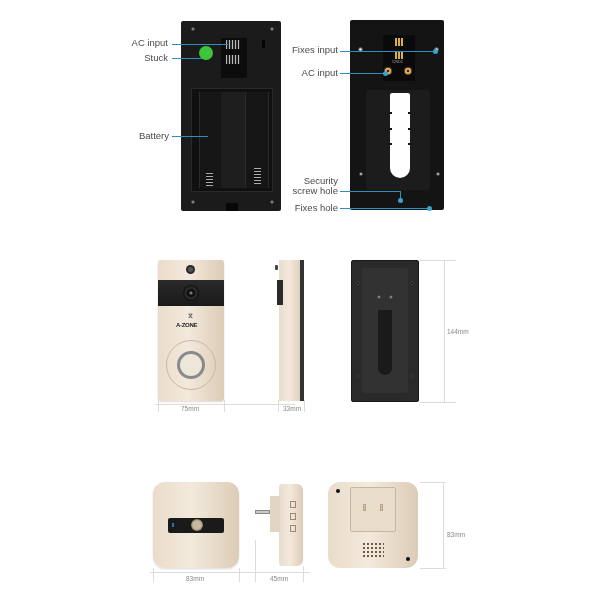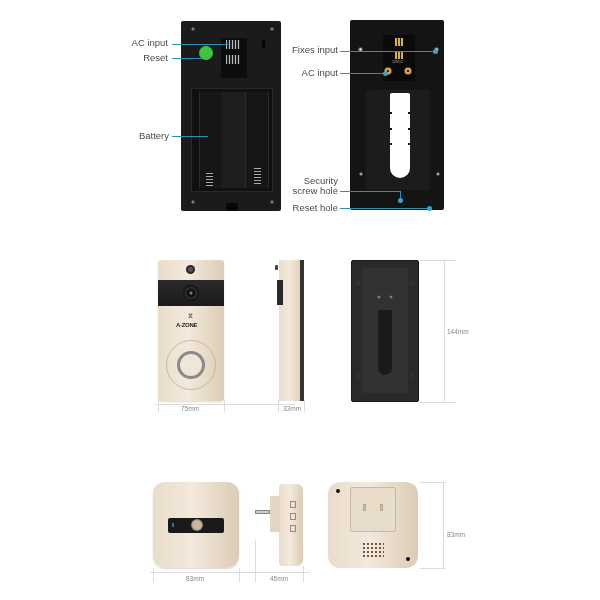--- a/index.html
+++ b/index.html
@@ -37,21 +37,21 @@
   <div class="abs" style="left:191px;top:88px;width:82px;height:104px;background:#101010;border:1px solid #2a2a2a;"></div>
   <div class="abs" style="left:199px;top:92px;width:24px;height:96px;background:#161616;border-left:1px solid #2b2b2b;border-right:1px solid #2b2b2b;"></div>
   <div class="abs" style="left:221px;top:92px;width:24px;height:96px;background:#1e1e1e;"></div>
   <div class="abs" style="left:245px;top:92px;width:24px;height:96px;background:#161616;border-left:1px solid #2b2b2b;border-right:1px solid #2b2b2b;"></div>
   <div class="abs" style="left:206px;top:172px;width:7px;height:14px;background:repeating-linear-gradient(0deg,#aaa 0 1px,#111 1px 3px);"></div>
   <div class="abs" style="left:254px;top:168px;width:7px;height:16px;background:repeating-linear-gradient(0deg,#aaa 0 1px,#111 1px 3px);"></div>
   <div class="abs" style="left:226px;top:203px;width:12px;height:8px;background:#080808;"></div>
 
   <div class="lbl" style="right:432px;top:38px;">AC input</div>
   <div class="lead" style="left:172px;top:44px;width:56px;"></div>
-  <div class="lbl" style="right:432px;top:53px;">Reset</div>
+  <div class="lbl" style="right:432px;top:53px;">Stuck</div>
   <div class="lead" style="left:172px;top:58px;width:30px;"></div>
   <div class="lbl" style="right:431px;top:131px;">Battery</div>
   <div class="lead" style="left:172px;top:136px;width:36px;"></div>
 </div>
 
 <div>
   <div class="plate" style="left:350px;top:20px;width:94px;height:190px;background:#141414;"></div>
   <div class="abs" style="left:366px;top:90px;width:64px;height:100px;background:#1c1c1c;border-radius:3px;"></div>
 
   <div class="abs" style="left:383px;top:35px;width:32px;height:46px;background:#0a0a0a;"></div>
@@ -80,21 +80,21 @@
   <div class="lbl" style="right:262px;top:68px;">AC input</div>
   <div class="lead" style="left:340px;top:73px;width:46px;"></div>
   <div class="dot" style="left:383px;top:71px;"></div>
   <div class="lbl" style="right:262px;top:176px;">
     <span>Security</span><br>
     <span>screw hole</span>
   </div>
   <div class="lead" style="left:340px;top:191px;width:60px;"></div>
   <div class="lead" style="left:400px;top:191px;width:1px;height:9px;"></div>
   <div class="dot" style="left:398px;top:198px;"></div>
-  <div class="lbl" style="right:262px;top:203px;">Reset hole</div>
+  <div class="lbl" style="right:262px;top:203px;">Fixes hole</div>
   <div class="lead" style="left:340px;top:208px;width:90px;"></div>
   <div class="dot" style="left:427px;top:206px;"></div>
 </div>
 
 <div>
 
   <div class="abs gold" style="left:158px;top:260px;width:66px;height:141px;border-radius:3px;box-shadow:0 1px 2px rgba(0,0,0,0.15);"></div>
   <div class="abs" style="left:186px;top:265px;width:9px;height:9px;border-radius:50%;background:radial-gradient(circle,#555 0 2px,#2a2a2a 3px);"></div>
   <div class="abs" style="left:158px;top:280px;width:66px;height:26px;background:linear-gradient(180deg,#2a2a2a,#1a1a1a);"></div>
   <div class="abs" style="left:183px;top:285px;width:16px;height:16px;border-radius:50%;background:radial-gradient(circle,#777 0 1px,#111 2px 4px,#333 5px,#0c0c0c 8px);"></div>

